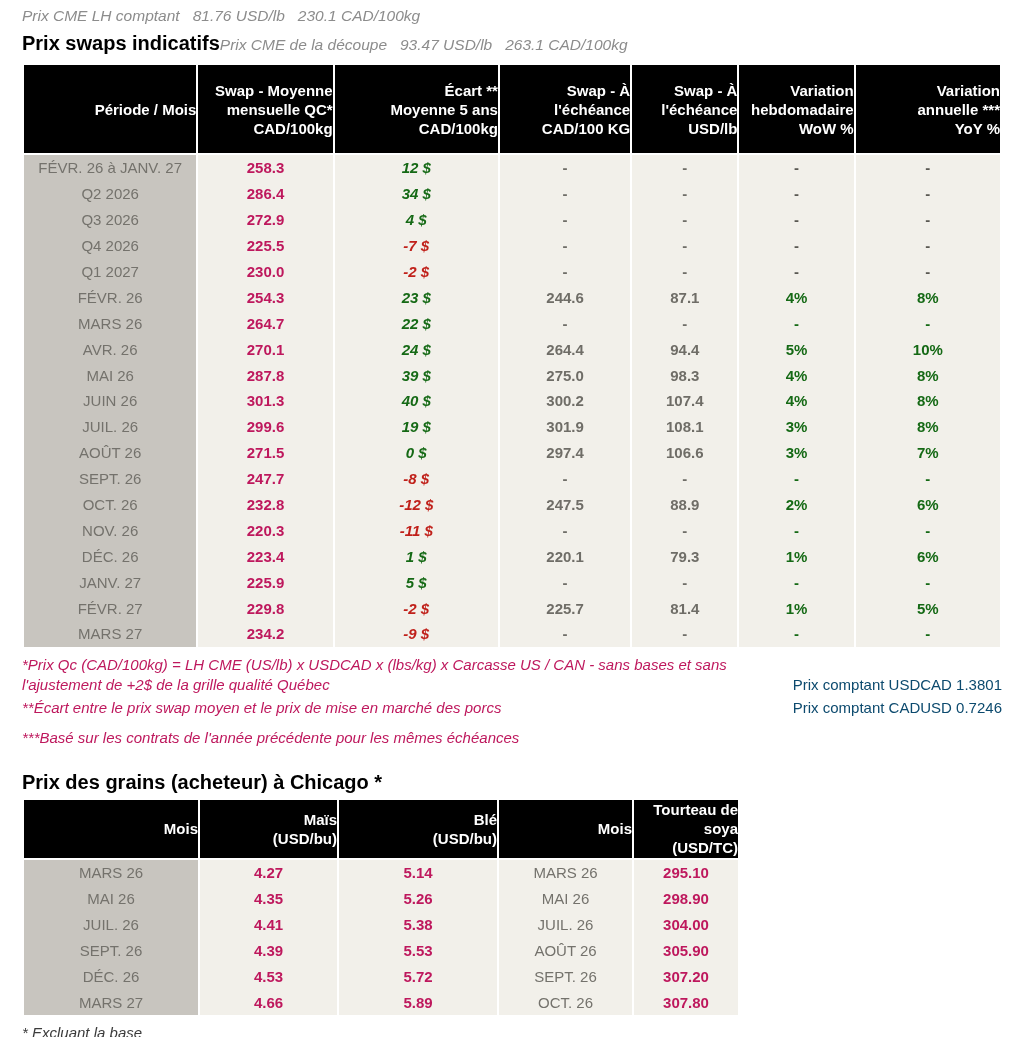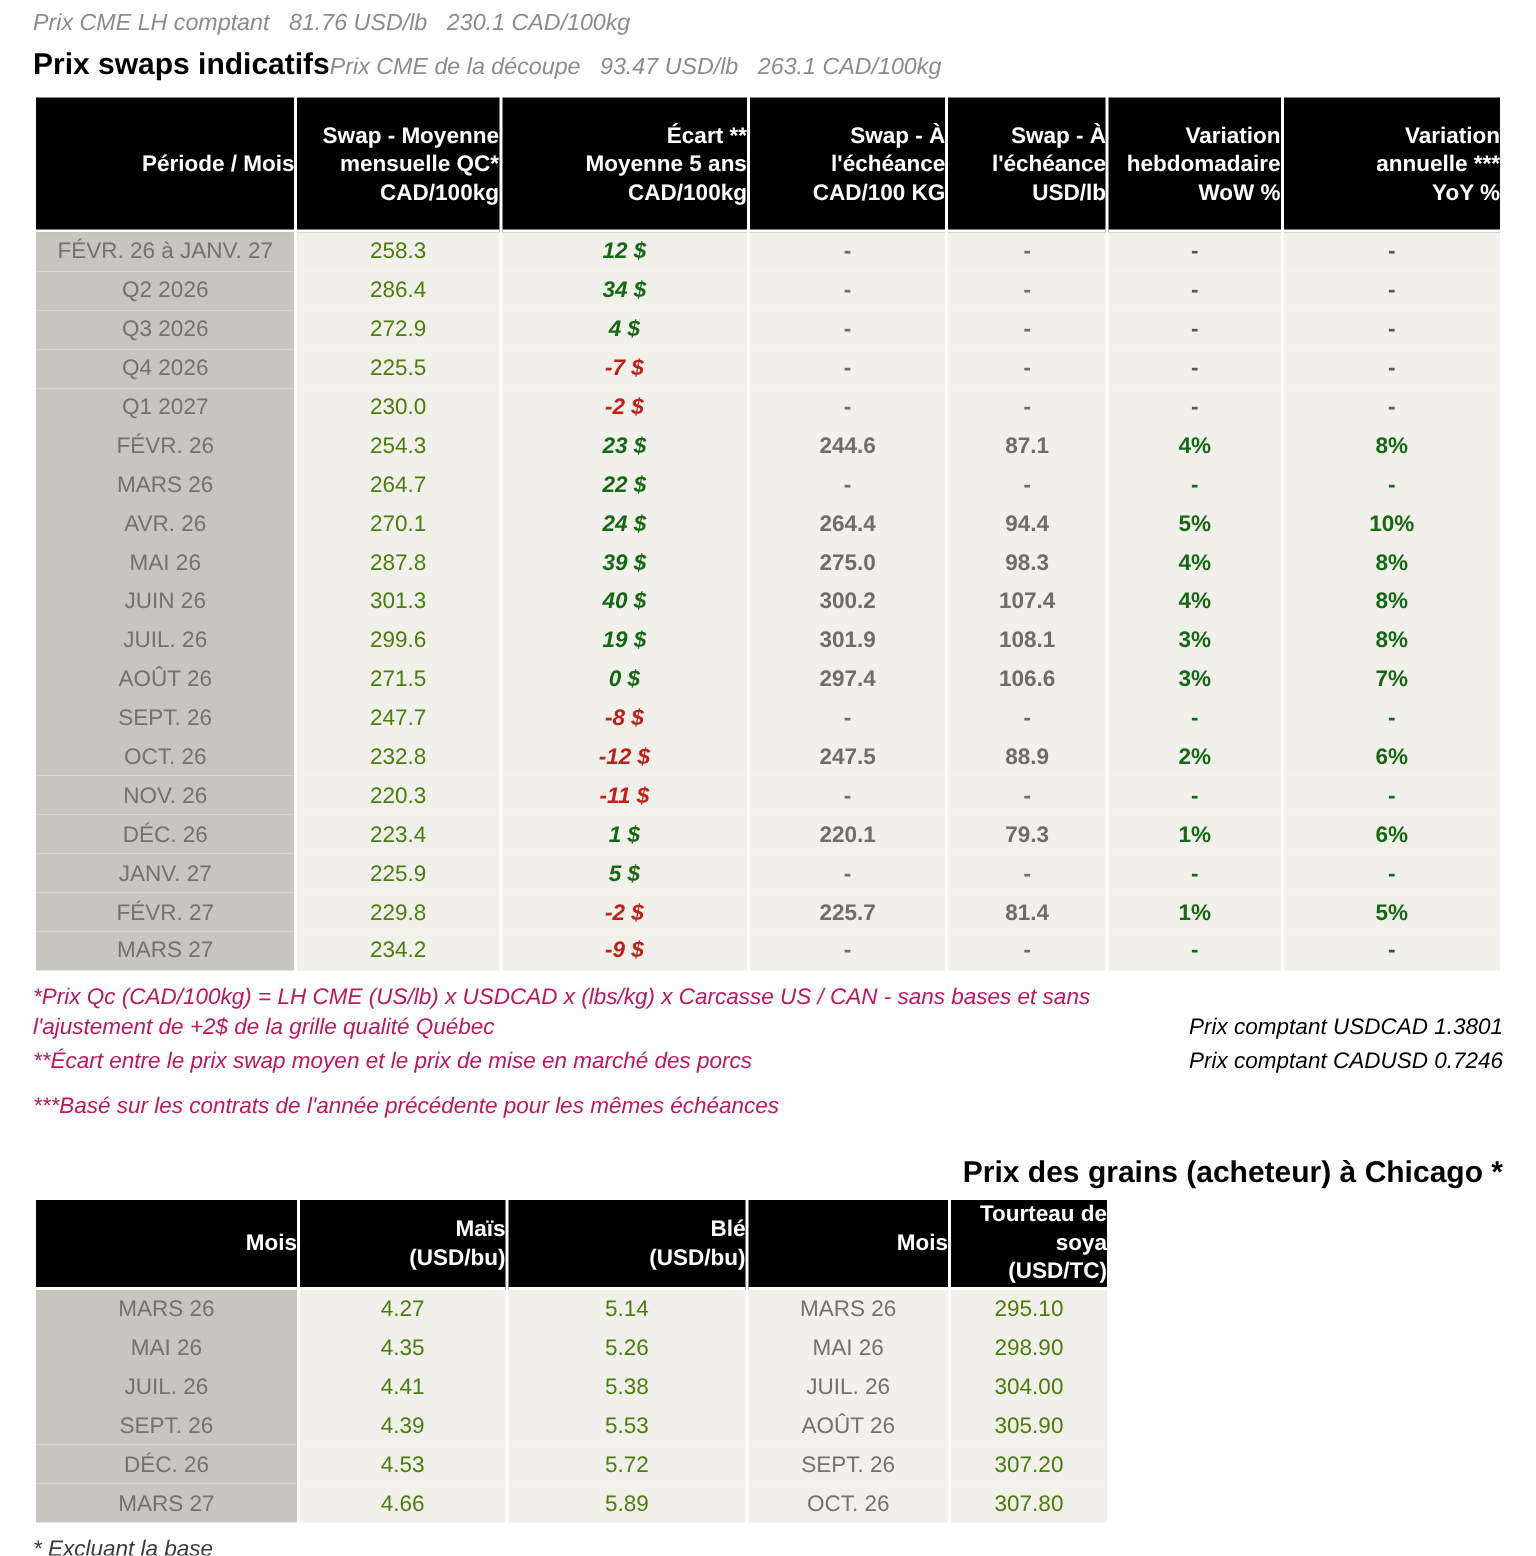--- a/index.html
+++ b/index.html
@@ -27,39 +27,39 @@
     background:var(--header-bg,#000000);color:#ffffff;
     font-size:15px;font-weight:bold;line-height:19px;
     white-space:pre-line;text-align:right;vertical-align:middle;
     padding:0;border-bottom:2px solid #ffffff;
   }
   .swaps-table th{height:88px;}
   .grains-table th{height:58px;}
   td{height:25.9px;padding:0;text-align:center;vertical-align:middle;font-size:15px;}
 
   .c-period{background:var(--label-bg,#c8c5bf);color:#74726c;}
-  .c-avg{background:var(--body-bg,#f2f0ea);color:#4d7c0f;font-weight:normal;}
+  .c-avg{background:var(--body-bg,#f2f0ea);color:#be185d;font-weight:bold;}
   .c-gap{background:var(--body-bg,#f2f0ea);font-weight:bold;font-style:italic;}
   .c-gap.green{color:var(--accent-green,#156915);}
   .c-gap.red{color:var(--accent-red,#c0201a);}
   .c-mid{background:var(--body-bg,#f2f0ea);color:#6f6d67;font-weight:bold;}
   .c-pct{background:var(--body-bg,#f2f0ea);font-weight:bold;}
   .c-pct.pct-green{color:var(--accent-green,#156915);}
   .c-pct.pct-dark{color:#5a5852;}
   .c-month2{background:var(--body-bg,#f2f0ea);color:#74726c;}
 
   
   .notes{margin:8px 22px 0 22px;font-size:15px;}
   .note-row{display:flex;justify-content:space-between;align-items:flex-end;}
   .note-row + .note-row{margin-top:3px;}
   .note-row.last{margin-top:10px;}
   .note{font-style:italic;color:#be185d;max-width:750px;line-height:20px;}
-  .fx{font-style:italic;color:#000000;white-space:nowrap;line-height:20px;}
-
-  .grains-title{margin:24px 22px 0 22px;text-align:right;}
+  .fx{color:#0c4a6e;white-space:nowrap;line-height:20px;}
+
+  .grains-title{margin:24px 22px 0 22px;}
   .excl-note{margin:9px 22px 0 22px;font-style:italic;color:#3b3b3b;font-size:15px;}
 </style>
 </head>
 <body>
 
 <div class="page">
 
   <div class="topbar">
     <div class="top-row">
       <span></span>

